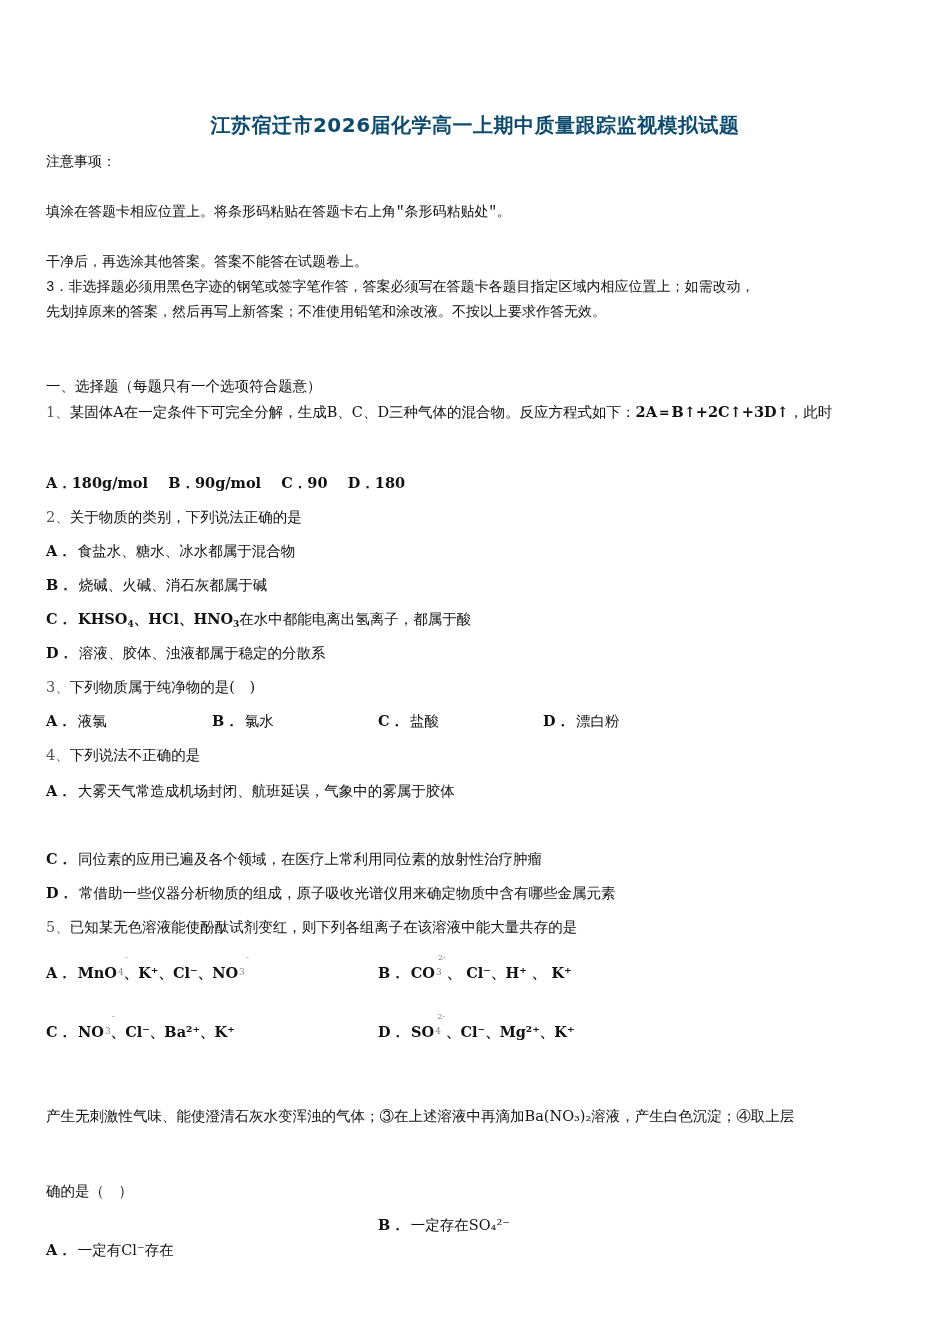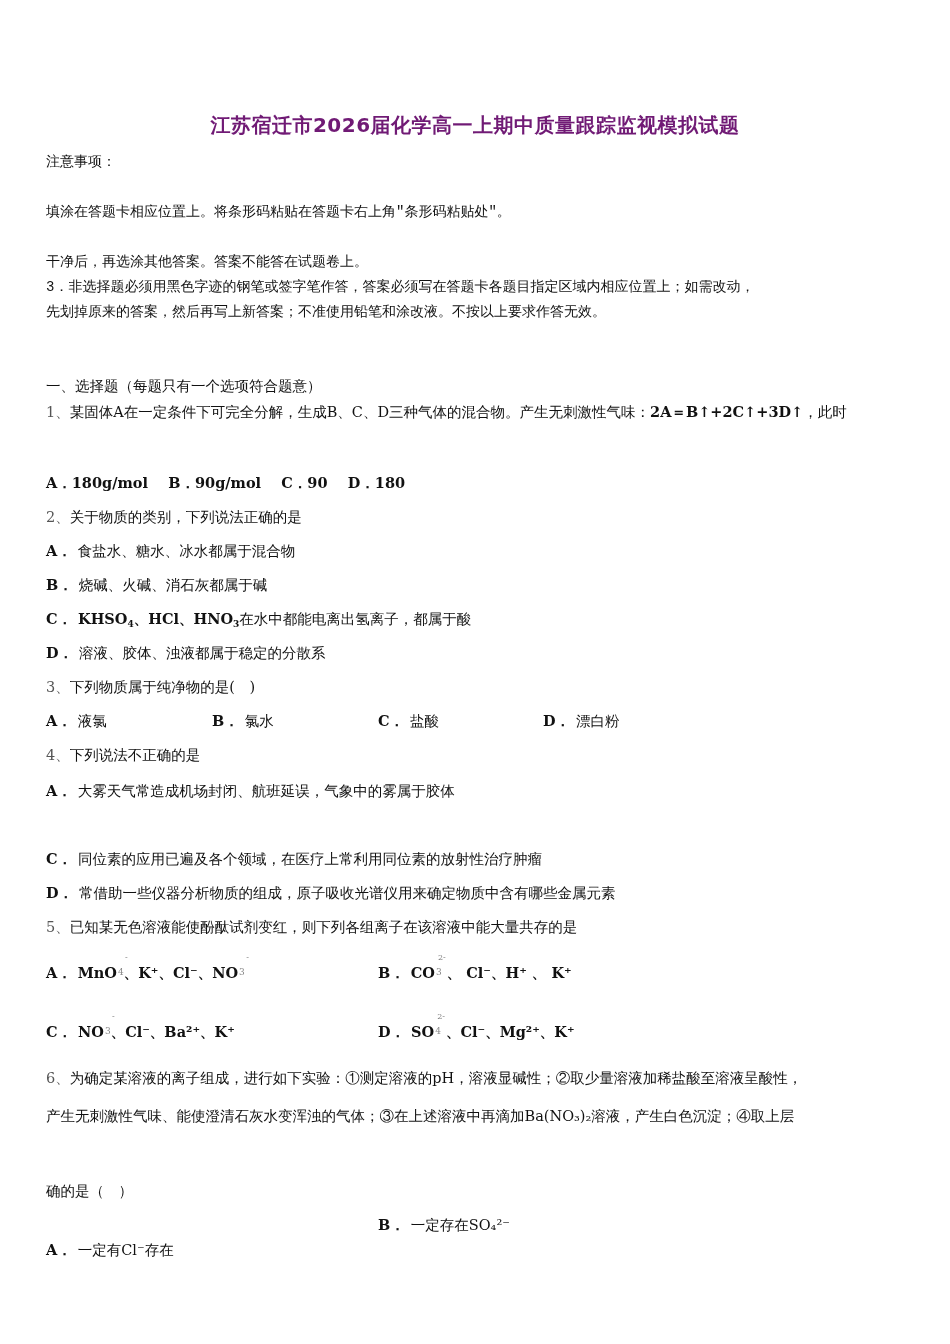--- a/index.html
+++ b/index.html
@@ -5,21 +5,21 @@
   html, body { margin: 0; padding: 0; background: #ffffff; }
   body {
     width: 950px; height: 1344px; position: relative; overflow: hidden;
     font-family: "DejaVu Serif", "Liberation Serif", serif;
     color: #111;
   }
   .page { position: absolute; left: 0; top: 0; width: 950px; height: 1344px; }
   .title {
     position: absolute; left: 0; width: 950px; top: 112px; text-align: center;
     font-family: "DejaVu Sans", "Liberation Sans", sans-serif;
-    font-weight: bold; font-size: 20px; letter-spacing: 0.5px; color: #701a75;
+    font-weight: bold; font-size: 20px; letter-spacing: 0.5px; color: #0c4a6e;
   }
   .line {
     position: absolute; left: 46px; white-space: nowrap;
     font-size: 14.5px; line-height: 20px; color: #111;
   }
   .notice { font-family: Liberation Mono, monospace; font-size: 14px; }
   .b { font-weight: bold; }
   .qnum { color: #555; font-weight: normal; }
   .opt { position: absolute; white-space: nowrap; font-size: 14.5px; line-height: 20px; }
   .lbl { font-weight: bold; margin-right: 6px; }
@@ -37,21 +37,21 @@
 
   <div class="line notice" style="top:152px">注意事项：</div>
   <div class="line notice" style="top:202px">填涂在答题卡相应位置上。将条形码粘贴在答题卡右上角"条形码粘贴处"。</div>
   <div class="line notice" style="top:252px">干净后，再选涂其他答案。答案不能答在试题卷上。</div>
   <div class="line notice" style="top:277px">3．非选择题必须用黑色字迹的钢笔或签字笔作答，答案必须写在答题卡各题目指定区域内相应位置上；如需改动，</div>
   <div class="line notice" style="top:302px">先划掉原来的答案，然后再写上新答案；不准使用铅笔和涂改液。不按以上要求作答无效。</div>
 
   <div class="line" style="top:376px">一、选择题（每题只有一个选项符合题意）</div>
 
   <div class="line" style="top:402px">
-    <span class="qnum">1、</span><span>某固体A在一定条件下可完全分解，生成B、C、D三种气体的混合物。产生无刺激性气味：</span><span class="b">2A＝B↑+2C↑+3D↑</span><span>，此时</span>
+    <span class="qnum">1、</span><span>某固体A在一定条件下可完全分解，生成B、C、D三种气体的混合物。反应方程式如下：</span><span class="b">2A＝B↑+2C↑+3D↑</span><span>，此时</span>
   </div>
   <div class="line b" style="top:473px">
     <span>A．</span><span>180g/mol</span>&nbsp;&nbsp;&nbsp;
     <span>B．</span><span>90g/mol</span>&nbsp;&nbsp;&nbsp;
     <span>C．</span><span>90</span>&nbsp;&nbsp;&nbsp;
     <span>D．</span><span>180</span>
   </div>
 
   <div class="line" style="top:507px">
     <span class="qnum">2、</span><span>关于物质的类别，下列说法正确的是</span>
@@ -85,21 +85,18 @@
   <div class="opt b" style="top:962px;left:378px">
     <span class="lbl">B．</span><span class="ion"><span>CO</span><span class="idx">3</span><span class="chg">2-</span></span><span> 、 Cl⁻、H⁺ 、 K⁺</span>
   </div>
   <div class="opt b" style="top:1021px;left:46px">
     <span class="lbl">C．</span><span class="ion"><span>NO</span><span class="idx">3</span><span class="chg">-</span></span><span>、Cl⁻、Ba²⁺、K⁺</span>
   </div>
   <div class="opt b" style="top:1021px;left:378px">
     <span class="lbl">D．</span><span class="ion"><span>SO</span><span class="idx">4</span><span class="chg">2-</span></span><span> 、Cl⁻、Mg²⁺、K⁺</span>
   </div>
 
-  <div class="line" style="top:1068px">
-    <span class="qnum">6、</span><span>为确定某溶液的离子组成，进行如下实验：①测定溶液的pH，溶液显碱性；②取少量溶液加稀盐酸至溶液呈酸性，</span>
-  </div>
   <div class="line" style="top:1106px">产生无刺激性气味、能使澄清石灰水变浑浊的气体；③在上述溶液中再滴加Ba(NO₃)₂溶液，产生白色沉淀；④取上层</div>
   <div class="line" style="top:1181px">确的是（　）</div>
   <div class="opt" style="top:1240px;left:46px"><span class="lbl">A．</span><span>一定有Cl⁻存在</span></div>
   <div class="opt" style="top:1215px;left:378px"><span class="lbl">B．</span><span>一定存在SO₄²⁻</span></div>
 
 </div>
 
 </body></html>

